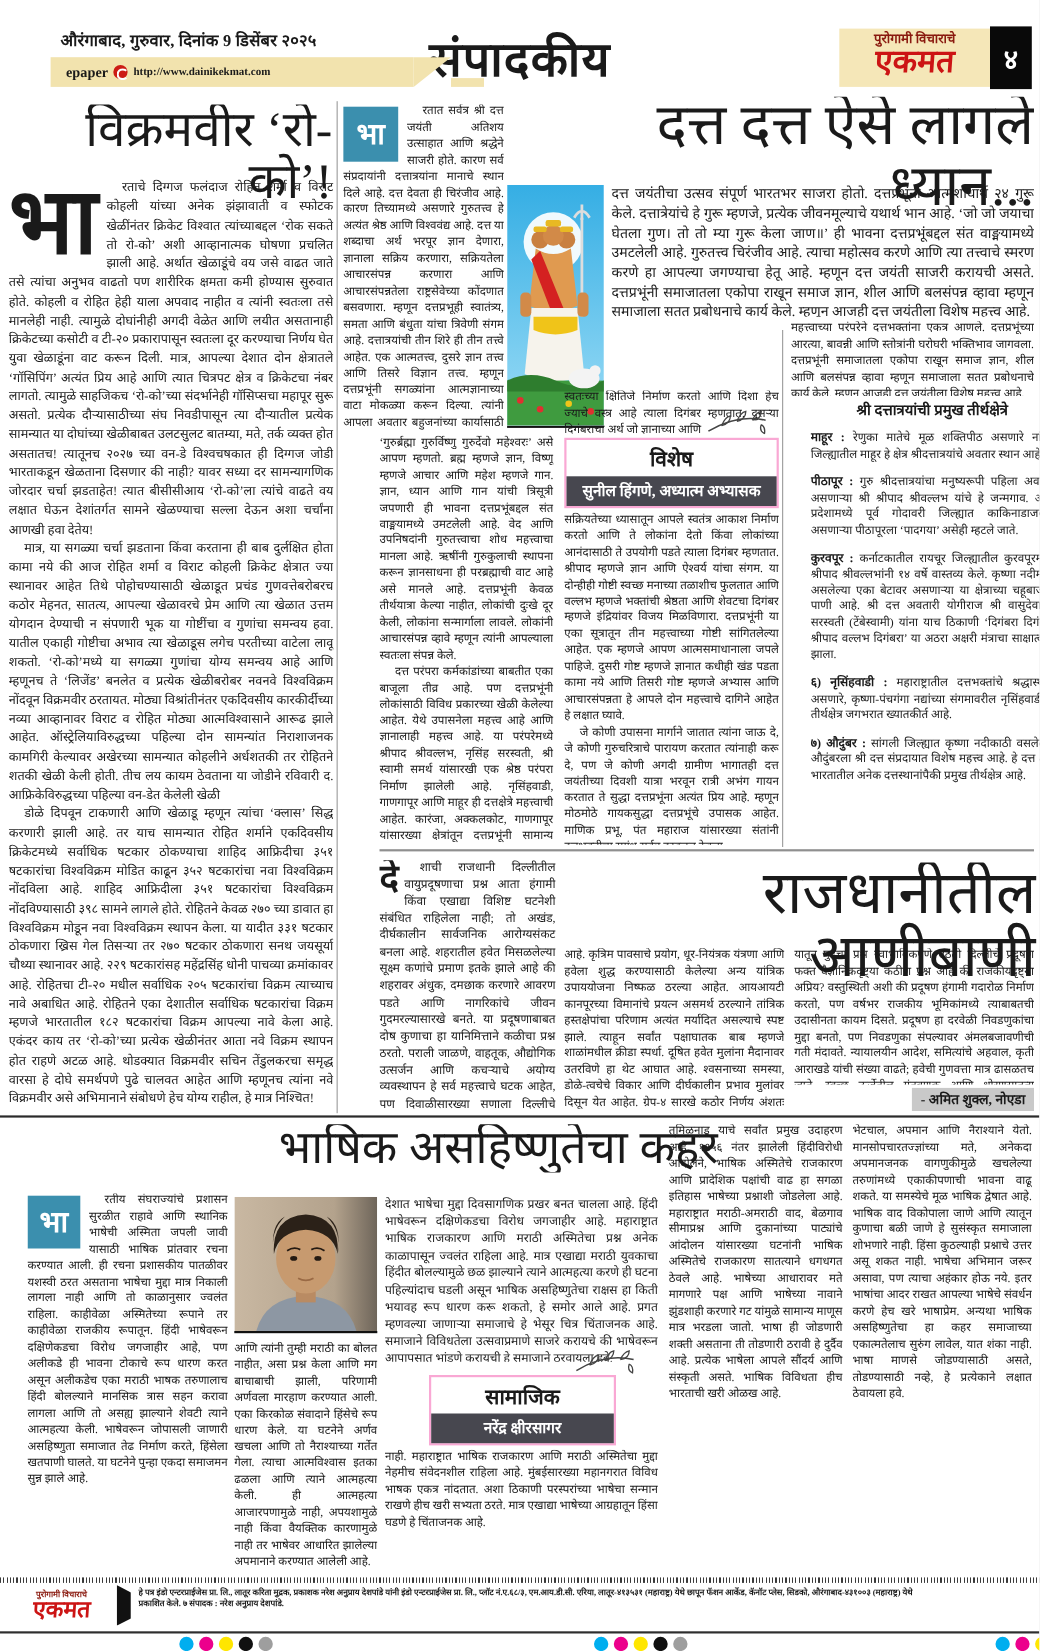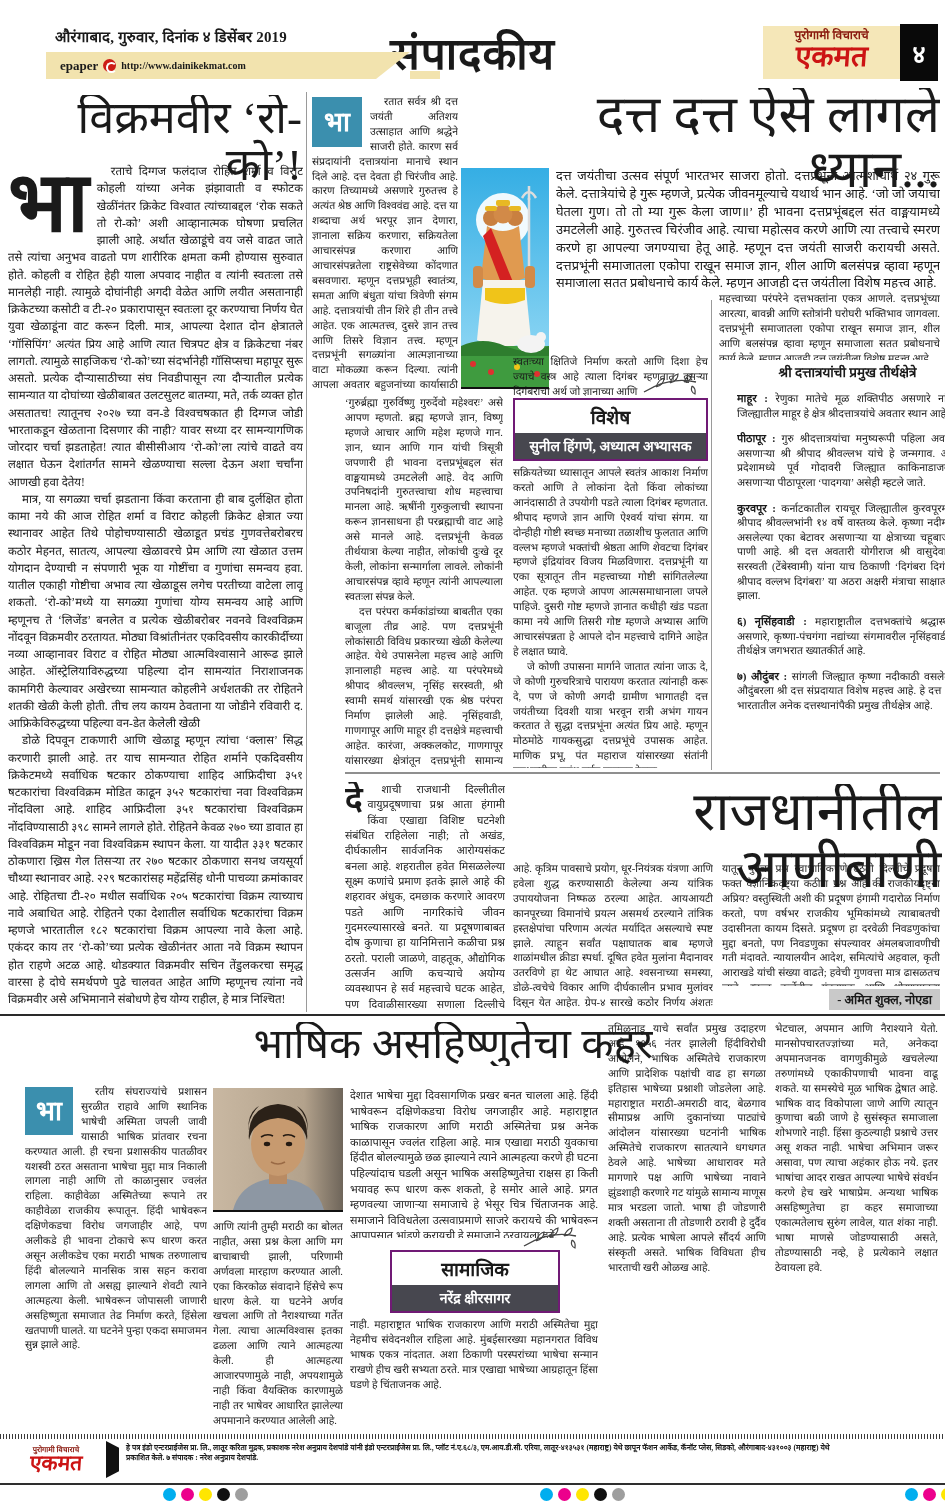--- a/index.html
+++ b/index.html
@@ -28,21 +28,21 @@
   .headline { font-weight:400; text-align:right; line-height:1.05; overflow:hidden; }
   .vrule { width:1px; background:#9a9a9a; }
   .hrule { height:2px; background:#8f8f8f; }
 
   
   .dc-plain { float:left; font-size:84px; line-height:.85; font-weight:700; padding:4px 8px 0 0; }
   .dc-box { float:left; width:50px; height:50px; background:#3b8fae; color:#fff; font-size:27px; font-weight:700; display:flex; align-items:center; justify-content:center; margin:2px 8px 2px 0; }
   .dc-mid { float:left; font-size:33px; line-height:.95; font-weight:700; padding:2px 5px 0 0; }
 
   
-  .author-box { border:2px solid #701a75; text-align:center; background:#fff; }
+  .author-box { border:2px solid #f9a8d4; text-align:center; background:#fff; }
   .author-box .ab-title { font-size:19px; font-weight:700; padding:4px 0 3px; }
   .author-box .ab-band { background:#47474f; color:#fff; font-size:14px; font-weight:700; padding:3px 0 4px; }
   .leaf { width:56px; height:24px; }
 
   .signature { position:absolute; right:0; bottom:0; background:#c9c9c9; font-size:12.5px; font-weight:700; padding:2px 8px; }
 
   .tirtha-title { font-size:13.5px; font-weight:700; text-align:center; margin-bottom:3px; }
   .tirtha-item { font-size:10.6px; line-height:1.38; text-align:justify; margin-bottom:2px;margin-top:10px; }
   .tirtha-item b { font-size:11px; }
 
@@ -61,21 +61,21 @@
   .cmyk-row { left:0; top:1488px; width:945px; height:13px; }
   .cmyk { position:absolute; display:flex; gap:5px; }
   .cmyk i { width:13px; height:13px; border-radius:50%; display:block; }
 </style>
 </head>
 <body>
 
 <div class="page">
 
   <div class="abs section-title">संपादकीय</div>
-  <div class="abs dateline">औरंगाबाद, गुरुवार, दिनांक ४ डिसेंबर 2019</div>
+  <div class="abs dateline">औरंगाबाद, गुरुवार, दिनांक 9 डिसेंबर २०२५</div>
   <div class="abs ribbon">
     <span class="ep">epaper</span>
     <span class="link-dot"></span>
     <span class="url">http://www.dainikekmat.com</span>
   </div>
   <div class="abs ribbon-tail"></div>
   <div class="abs ribbon-strip"></div>
   <div class="abs masthead">
     <div class="tag">पुरोगामी विचाराचे</div>
     <div class="ttl">एकमत</div>

